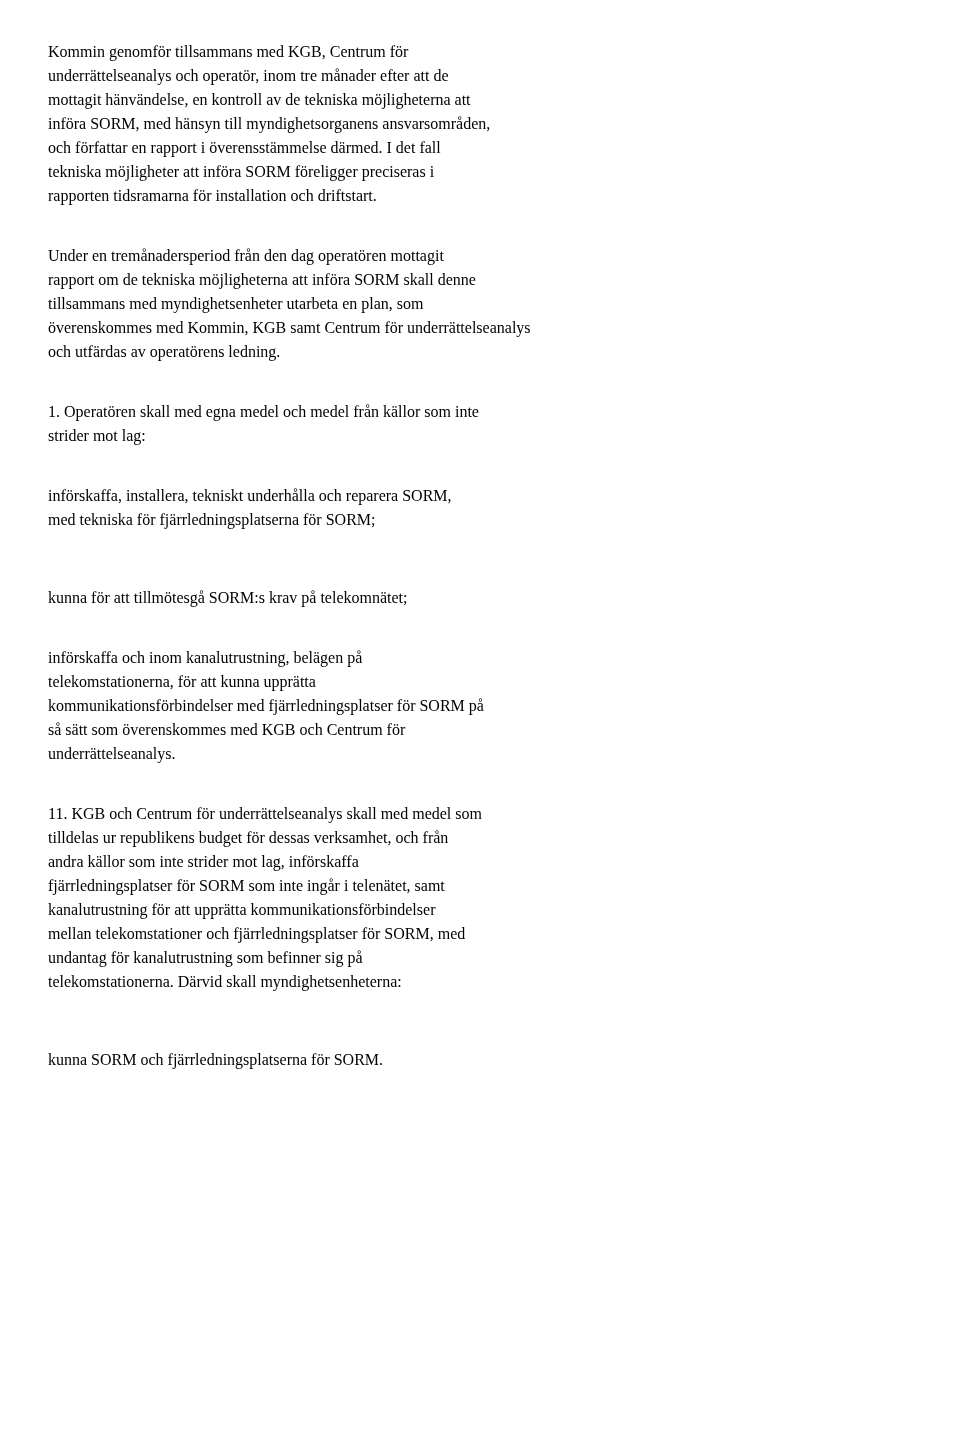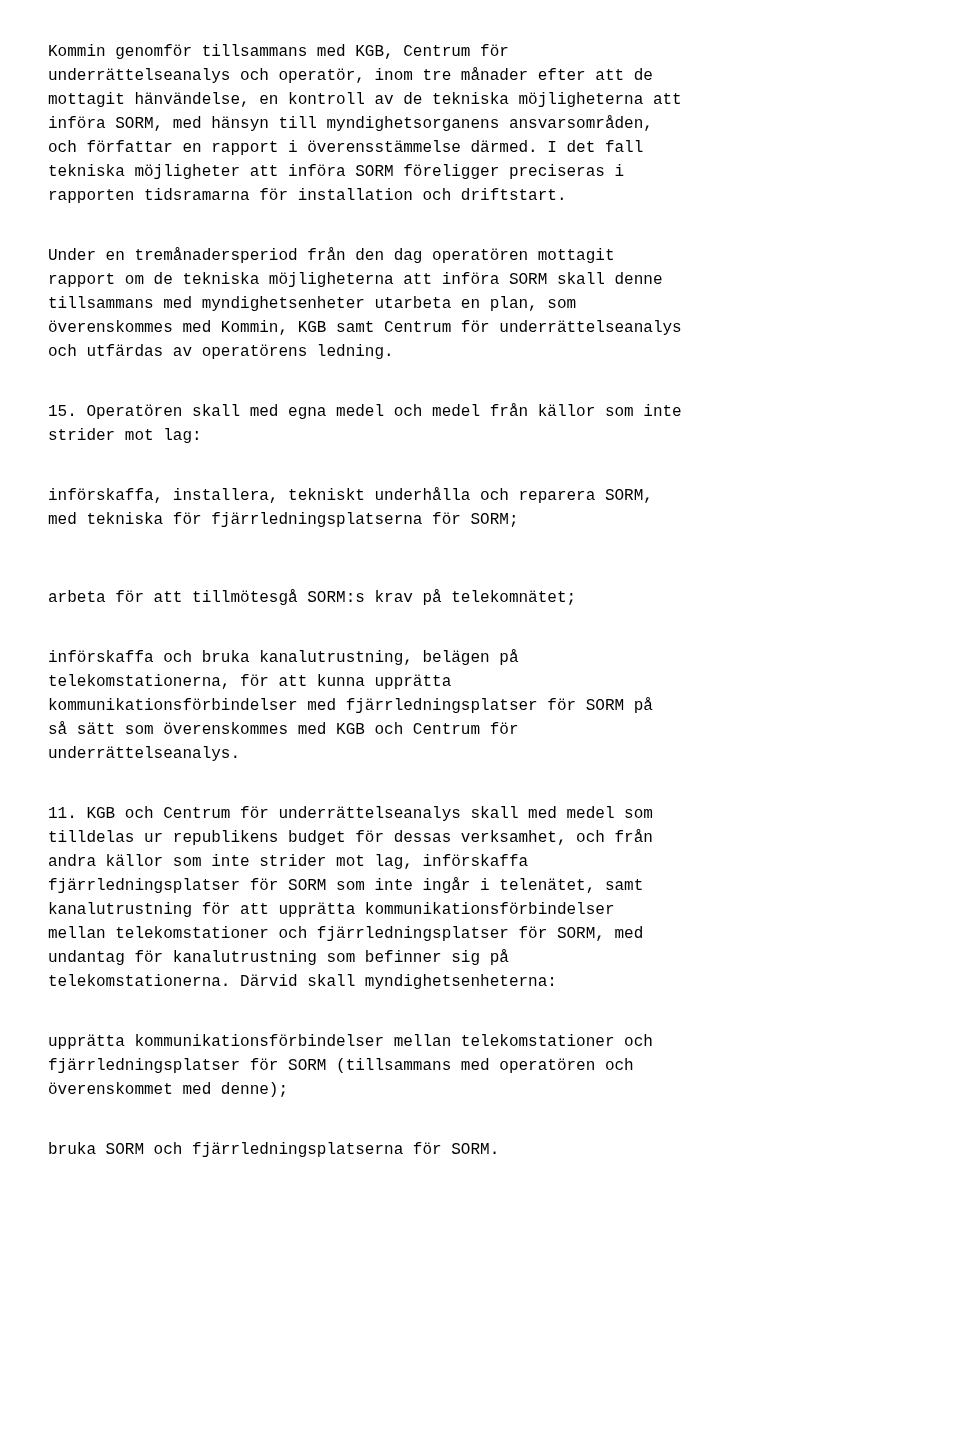--- a/index.html
+++ b/index.html
@@ -18,20 +18,21 @@
       min-height: 1436px;
     }
     .content {
       max-width: 100%;
     }
     p {
       margin-bottom: 18px;
       text-align: justify;
       white-space: pre-wrap;
       word-break: break-word;
+      font-family: Liberation Serif, serif;
     }
     .blank-line {
       height: 18px;
     }
   </style>
 </head>
 <body>
 
 <div class="content">
   <p>Kommin genomför tillsammans med KGB, Centrum för
@@ -41,43 +42,40 @@
 och författar en rapport i överensstämmelse därmed. I det fall
 tekniska möjligheter att införa SORM föreligger preciseras i
 rapporten tidsramarna för installation och driftstart.</p>
   <div class="blank-line"></div>
   <p>Under en tremånadersperiod från den dag operatören mottagit
 rapport om de tekniska möjligheterna att införa SORM skall denne
 tillsammans med myndighetsenheter utarbeta en plan, som
 överenskommes med Kommin, KGB samt Centrum för underrättelseanalys
 och utfärdas av operatörens ledning.</p>
   <div class="blank-line"></div>
-  <p>15. Operatören skall med egna medel och medel från källor som inte
+  <p>1. Operatören skall med egna medel och medel från källor som inte
 strider mot lag:</p>
   <div class="blank-line"></div>
   <p>införskaffa, installera, tekniskt underhålla och reparera SORM,
 med tekniska för fjärrledningsplatserna för SORM;</p>
   <div class="blank-line"></div>
   <div class="blank-line"></div>
-  <p>arbeta för att tillmötesgå SORM:s krav på telekomnätet;</p>
+  <p>kunna för att tillmötesgå SORM:s krav på telekomnätet;</p>
   <div class="blank-line"></div>
-  <p>införskaffa och bruka kanalutrustning, belägen på
+  <p>införskaffa och inom kanalutrustning, belägen på
 telekomstationerna, för att kunna upprätta
 kommunikationsförbindelser med fjärrledningsplatser för SORM på
 så sätt som överenskommes med KGB och Centrum för
 underrättelseanalys.</p>
   <div class="blank-line"></div>
   <p>11. KGB och Centrum för underrättelseanalys skall med medel som
 tilldelas ur republikens budget för dessas verksamhet, och från
 andra källor som inte strider mot lag, införskaffa
 fjärrledningsplatser för SORM som inte ingår i telenätet, samt
 kanalutrustning för att upprätta kommunikationsförbindelser
 mellan telekomstationer och fjärrledningsplatser för SORM, med
 undantag för kanalutrustning som befinner sig på
 telekomstationerna. Därvid skall myndighetsenheterna:</p>
   <div class="blank-line"></div>
-  <p>upprätta kommunikationsförbindelser mellan telekomstationer och
-fjärrledningsplatser för SORM (tillsammans med operatören och
-överenskommet med denne);</p>
   <div class="blank-line"></div>
-  <p>bruka SORM och fjärrledningsplatserna för SORM.</p>
+  <p>kunna SORM och fjärrledningsplatserna för SORM.</p>
   <div class="blank-line"></div>
 </div>
 
 </body></html>

